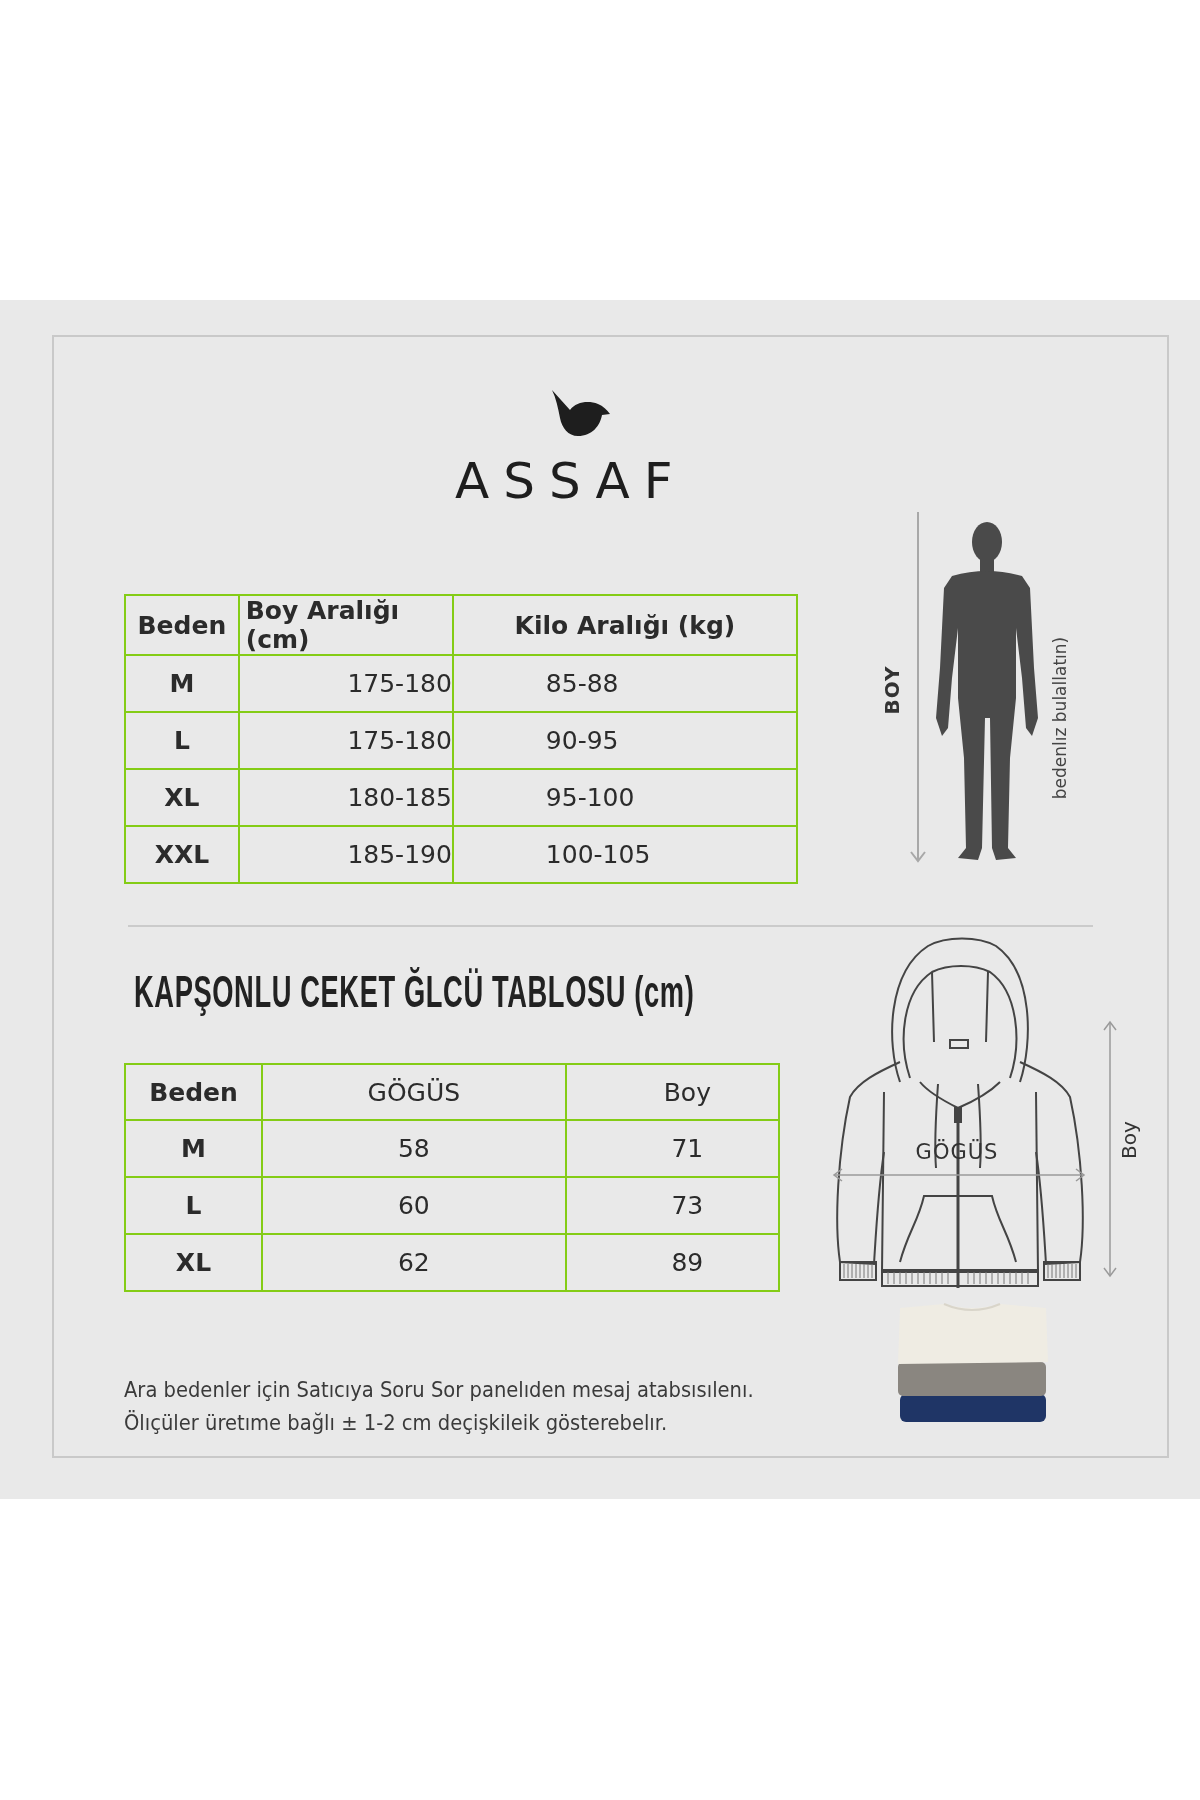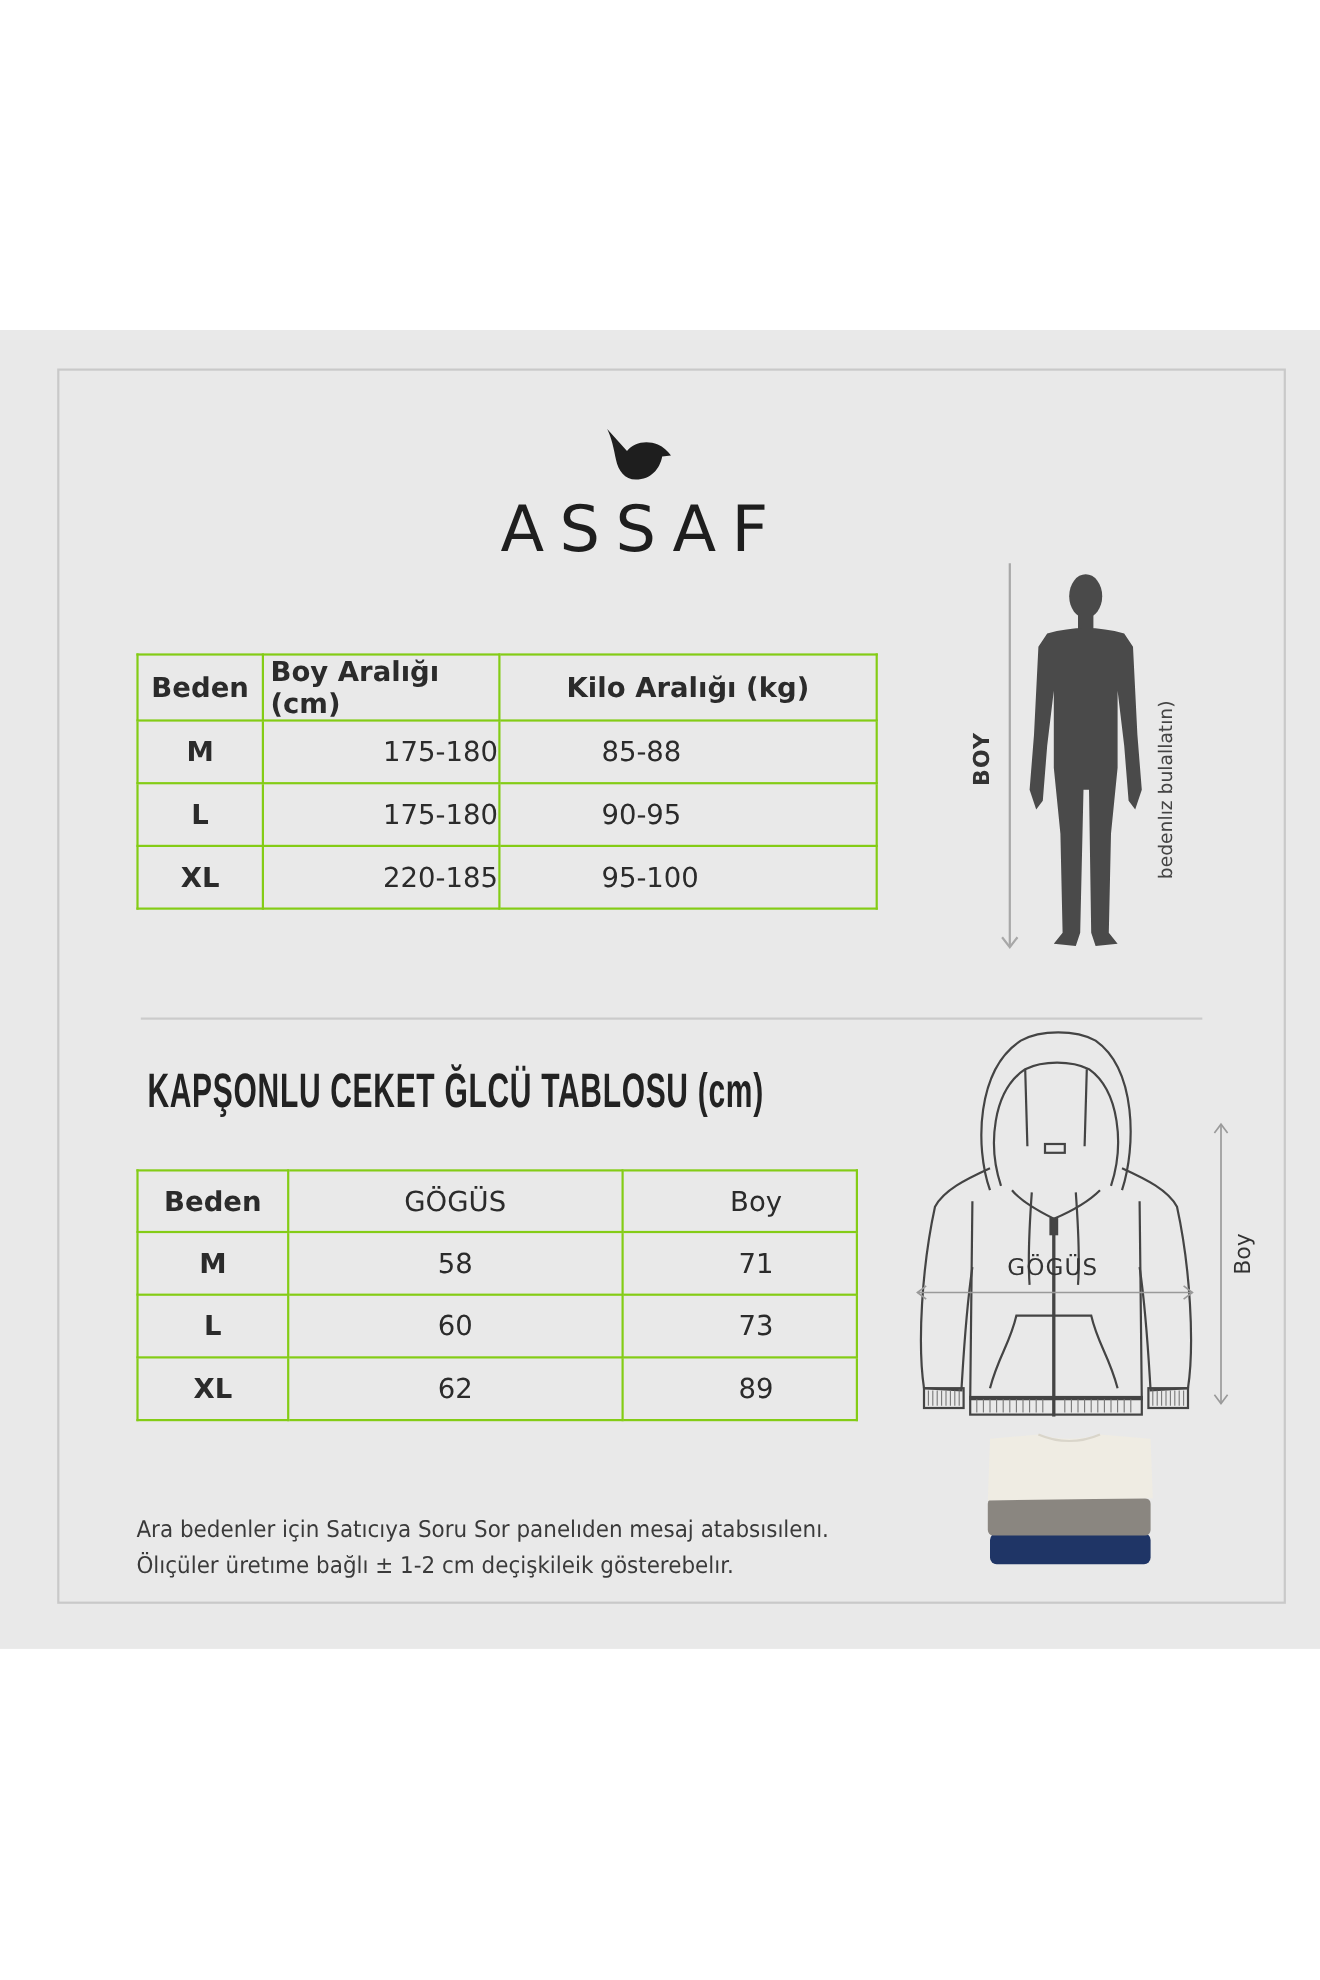--- a/index.html
+++ b/index.html
@@ -13,22 +13,22 @@
   }
   .frame {
     position: absolute; left: 52px; top: 335px; width: 1117px; height: 1123px;
     border: 2px solid #c9c9c9; box-sizing: border-box;
   }
   .abs { position: absolute; }
 
   
   .logo-bird { position: absolute; left: 548px; top: 388px; width: 64px; height: 52px; }
   .logo-text {
-    position: absolute; left: 455px; top: 448px; width: 255px; text-align: center;
-    font-family: "DejaVu Sans", sans-serif; font-size: 58px; letter-spacing: 14px;
+    position: absolute; left: 455px; top: 448px; width: 255px; 
+    font-family: "DejaVu Sans", sans-serif; font-size: 50px; letter-spacing: 14px;
     font-weight: normal; color: #1e1e1e; line-height: 66px;
   }
 
   
   table.size { position: absolute; border-collapse: collapse; }
   table.size td, table.size th {
     border: 2px solid #84cc16; padding: 0; color: #2b2b2b;
   }
   #t1 { left: 124px; top: 594px; width: 674px; }
   #t1 th { height: 55px; font-size: 25px; font-weight: bold; }
@@ -95,22 +95,27 @@
     <td class="c1">175-180</td>
     <td class="c2">85-88</td>
   </tr>
   <tr>
     <td class="c0">L</td>
     <td class="c1">175-180</td>
     <td class="c2">90-95</td>
   </tr>
   <tr>
     <td class="c0">XL</td>
-    <td class="c1">220-185</td>
+    <td class="c1">180-185</td>
     <td class="c2">95-100</td>
+  </tr>
+  <tr>
+    <td class="c0">XXL</td>
+    <td class="c1">185-190</td>
+    <td class="c2">100-105</td>
   </tr>
 </tbody>
   </table>
 
 <div class="abs" style="left:906px; top:510px;">
   <svg width="24" height="356" viewBox="0 0 24 356">
     <line x1="12" y1="2" x2="12" y2="350" stroke="#a8a8a8" stroke-width="2"></line>
     <polyline points="5,342 12,351 19,342" fill="none" stroke="#a8a8a8" stroke-width="2"></polyline>
   </svg>
 </div>

